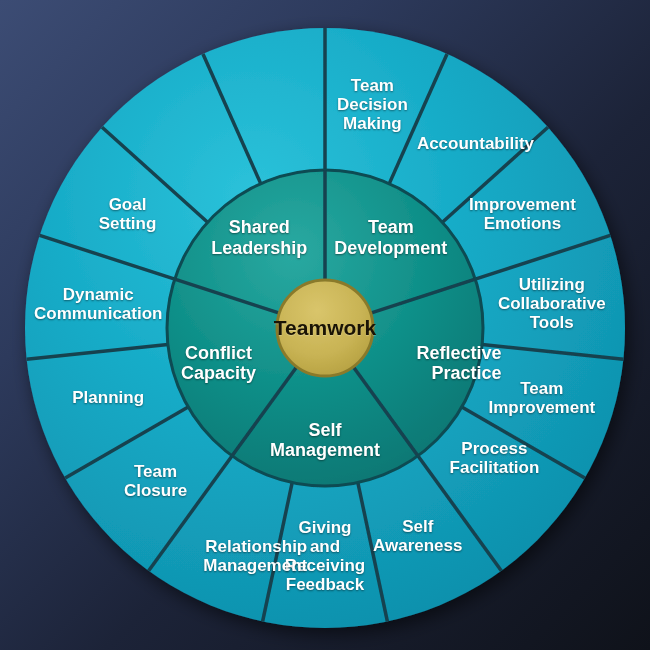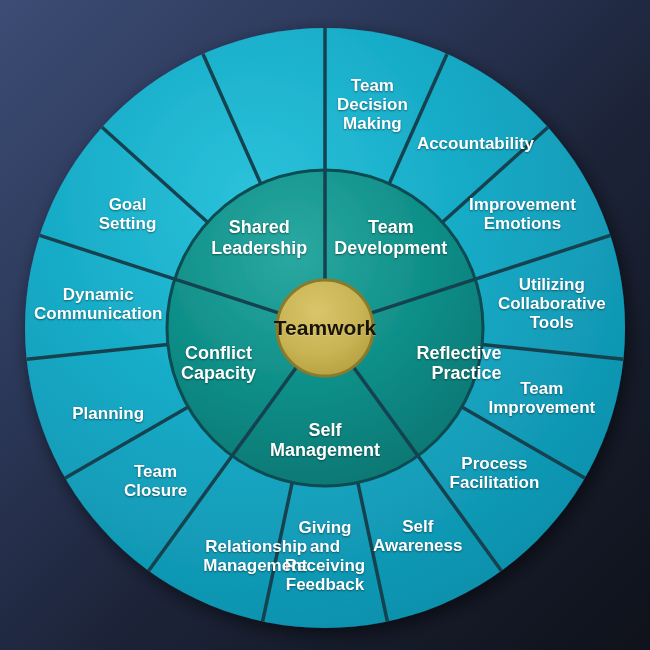--- a/index.html
+++ b/index.html
@@ -159,33 +159,33 @@
 Decision
 Making</div>
         <div class="seg-label outer-label" style="left: 459.015px; top: 143.544px; text-align: right;">Accountability</div>
         <div class="seg-label outer-label" style="left: 522.454px; top: 214px;">Improvement
 Emotions</div>
         <div class="seg-label outer-label" style="left: 551.751px; top: 304.168px;">Utilizing
 Collaborative
 Tools</div>
         <div class="seg-label outer-label" style="left: 541.841px; top: 398.456px;">Team
 Improvement</div>
-        <div class="seg-label outer-label" style="left: 494.437px; top: 473px;">Process
+        <div class="seg-label outer-label" style="left: 494.437px; top: 458px;">Process
 Facilitation</div>
         <div class="seg-label outer-label" style="left: 417.736px; top: 536.288px;">Self
 Awareness</div>
         <div class="seg-label outer-label" style="left: 325px; top: 556px;">Giving
 and
 Receiving
 Feedback</div>
         <div class="seg-label outer-label" style="left: 232.264px; top: 556px; text-align: right;">Relationship
 Management</div>
         <div class="seg-label outer-label" style="left: 155.563px; top: 480.562px;">Team
 Closure</div>
-        <div class="seg-label outer-label" style="left: 108.159px; top: 398.456px; margin-top: 16px;">Planning</div>
+        <div class="seg-label outer-label" style="left: 108.159px; top: 398.456px;">Planning</div>
         <div class="seg-label outer-label" style="left: 98.249px; top: 304.168px;">Dynamic
 Communication</div>
         <div class="seg-label outer-label" style="left: 127.546px; top: 214px;">Goal
 Setting</div>
       </div>
     <div id="inner-labels">
         <div class="seg-label inner-label" style="left: 390.832px; top: 237.39px;">Team
 Development</div>
         <div class="seg-label inner-label" style="left: 431.518px; top: 362.61px; text-align: right;">Reflective
 Practice</div>

